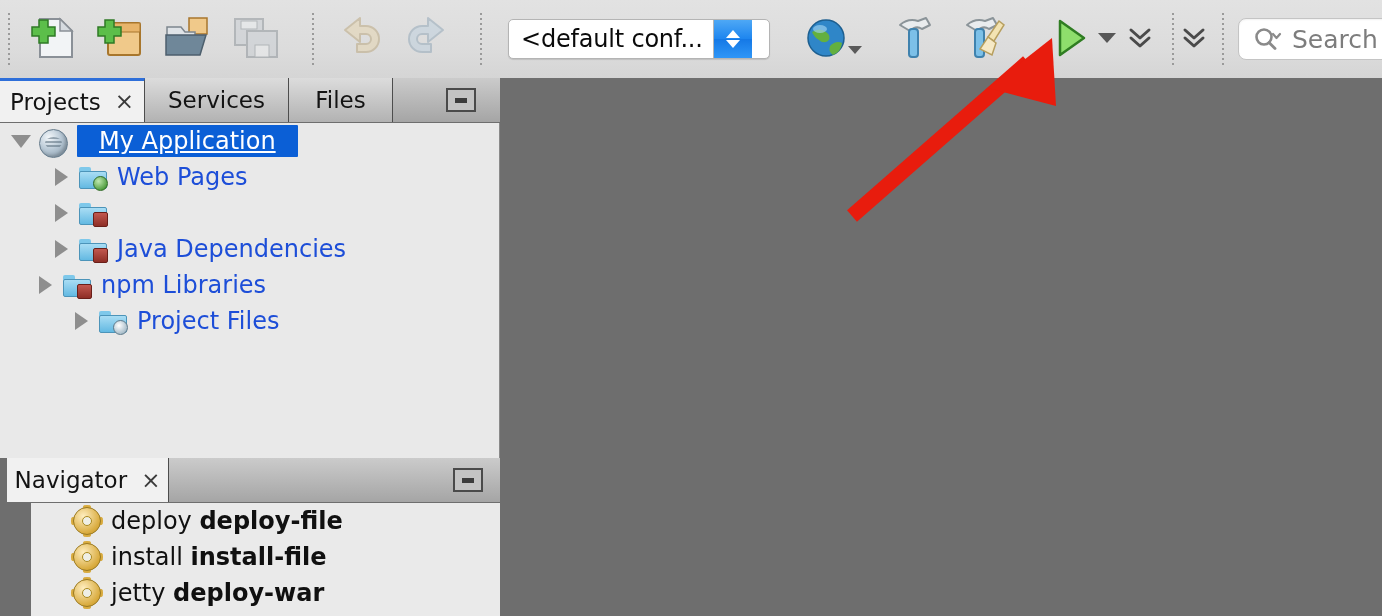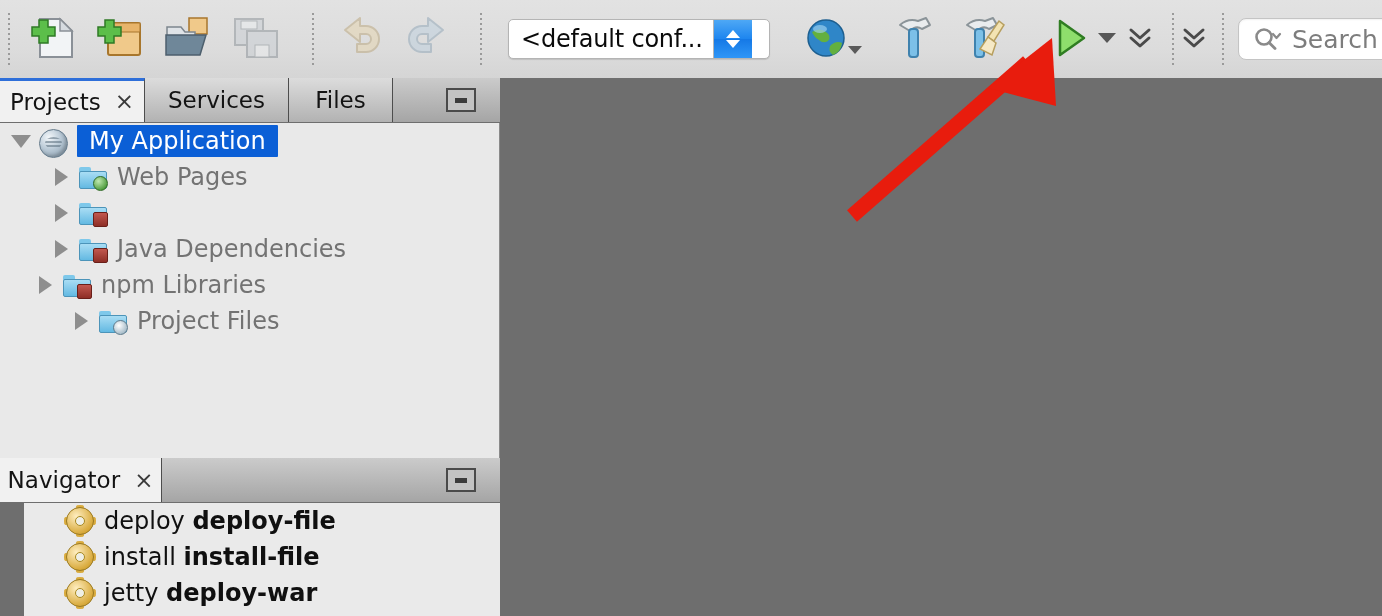--- a/index.html
+++ b/index.html
@@ -85,22 +85,22 @@
 
   .tree{
     position:absolute;left:0;top:45px;width:500px;height:335px;
     background:#e9e9e9;border-right:1px solid #8a8a8a;box-sizing:border-box;
     overflow:hidden;
   }
   .row{height:36px;display:flex;align-items:center;box-sizing:border-box;}
   .twisty{width:34px;display:flex;align-items:center;justify-content:center;}
   .tri-right{width:0;height:0;border-top:9px solid transparent;border-bottom:9px solid transparent;border-left:13px solid #8e8e8e;}
   .tri-open{width:0;height:0;border-left:10px solid transparent;border-right:10px solid transparent;border-top:13px solid #8e8e8e;}
-  .rowlabel{font-size:24px;color:#737373;white-space:nowrap;}
-  .rowlabel.sel{background:#0b5fd6;color:#fff;padding:2px 12px;border-radius:1px;}
+  .rowlabel{font-size:24px;color:#1d4ed8;white-space:nowrap;}
+  .rowlabel.sel{background:#0b5fd6;color:#fff;padding:2px 22px;border-radius:1px;text-decoration:underline;}
 
   .ic{width:30px;height:26px;position:relative;margin-right:9px;flex:0 0 auto;}
   
   .folder{position:absolute;left:1px;top:3px;width:28px;height:22px;}
   .folder .tabtop{position:absolute;left:0;top:0;width:12px;height:5px;background:#7ec8ea;border-radius:2px 2px 0 0;}
   .folder .body{position:absolute;left:0;top:4px;width:28px;height:18px;border-radius:2px;
     background:linear-gradient(to bottom,#a9ddf4,#63b9e2);border:1px solid #4c94b9;box-sizing:border-box;}
   .badge{position:absolute;right:-1px;bottom:-2px;width:15px;height:15px;border-radius:50%;box-sizing:border-box;}
   .badge.globe{background:radial-gradient(circle at 35% 32%,#bfe9b0,#4e9c3e 75%);border:1px solid #2f6b26;}
   .badge.book{border-radius:2px;background:linear-gradient(to bottom,#f6dd8c,#d9ad3c);border:1px solid #9a7a1c;}
@@ -108,21 +108,21 @@
   .badge.wrench{background:radial-gradient(circle at 38% 35%,#ffffff,#9fb6c4 80%);border:1px solid #5e7a8b;}
 
   
   .globeic{position:absolute;left:1px;top:1px;width:27px;height:27px;border-radius:50%;
     background:radial-gradient(circle at 33% 28%,#f3f7fa 0%,#b9c9d6 45%,#7e93a4 100%);
     border:1px solid #63798a;box-shadow:inset -2px -2px 3px rgba(0,0,0,.18);}
   .globeic:after{content:"";position:absolute;left:5px;top:7px;width:17px;height:12px;
     background:repeating-linear-gradient(to bottom,rgba(90,110,125,.55) 0 2px,rgba(0,0,0,0) 2px 4px);border-radius:50%;}
 
   
-  .nav-panel{position:absolute;left:0;top:458px;width:524px;height:158px;text-align:right;}
+  .nav-panel{position:absolute;left:7px;top:458px;width:524px;height:158px;text-align:right;}
   .nav-strip{
     position:absolute;left:0;top:0;width:500px;height:45px;
     background:linear-gradient(to bottom,#cbcbcb,#a5a5a5);
     border-bottom:1px solid #6e6e6e;box-sizing:border-box;display:flex;align-items:flex-end;
   }
   .nav-list{
     position:absolute;left:0;top:45px;width:500px;height:113px;
     background:#eaeaea;border-right:1px solid #8a8a8a;box-sizing:border-box;overflow:hidden;margin-left:24px;
   }
   .nav-row{height:36px;display:flex;align-items:center;padding-left:42px;box-sizing:border-box;}

